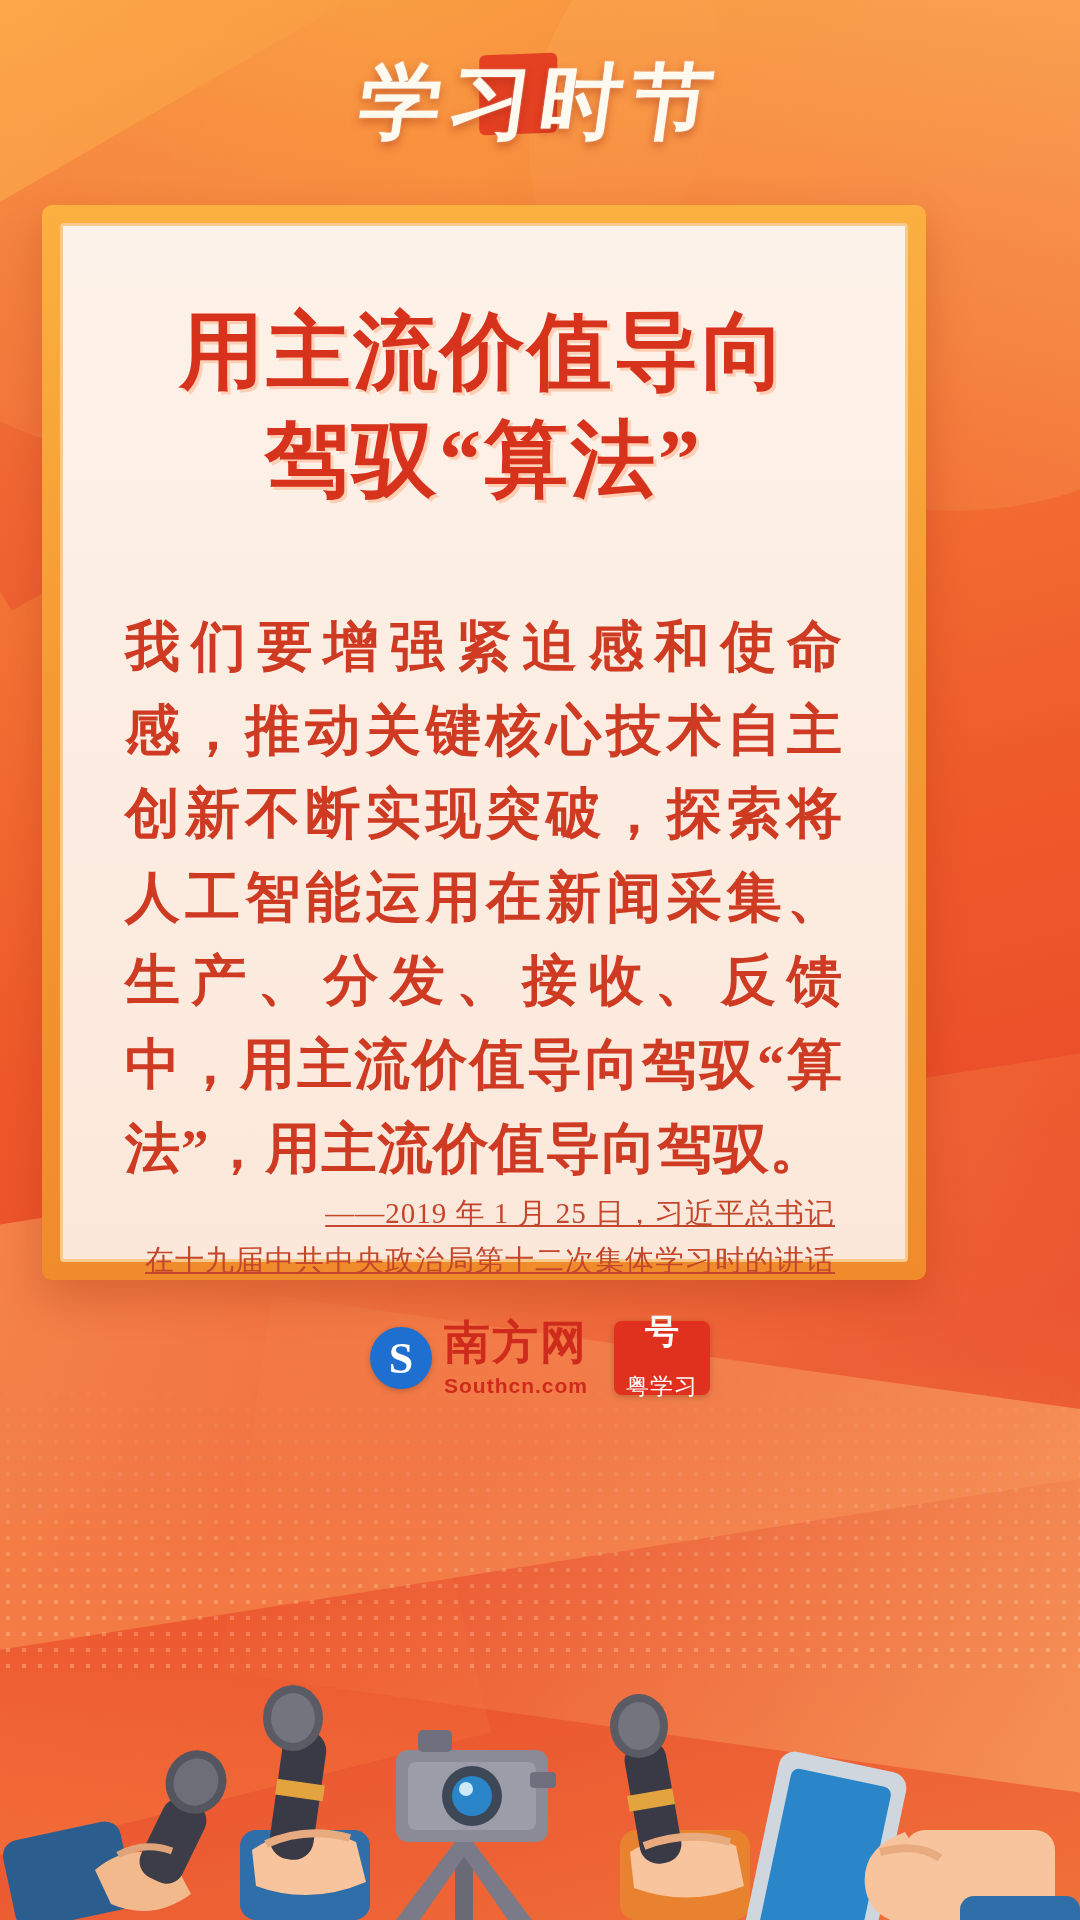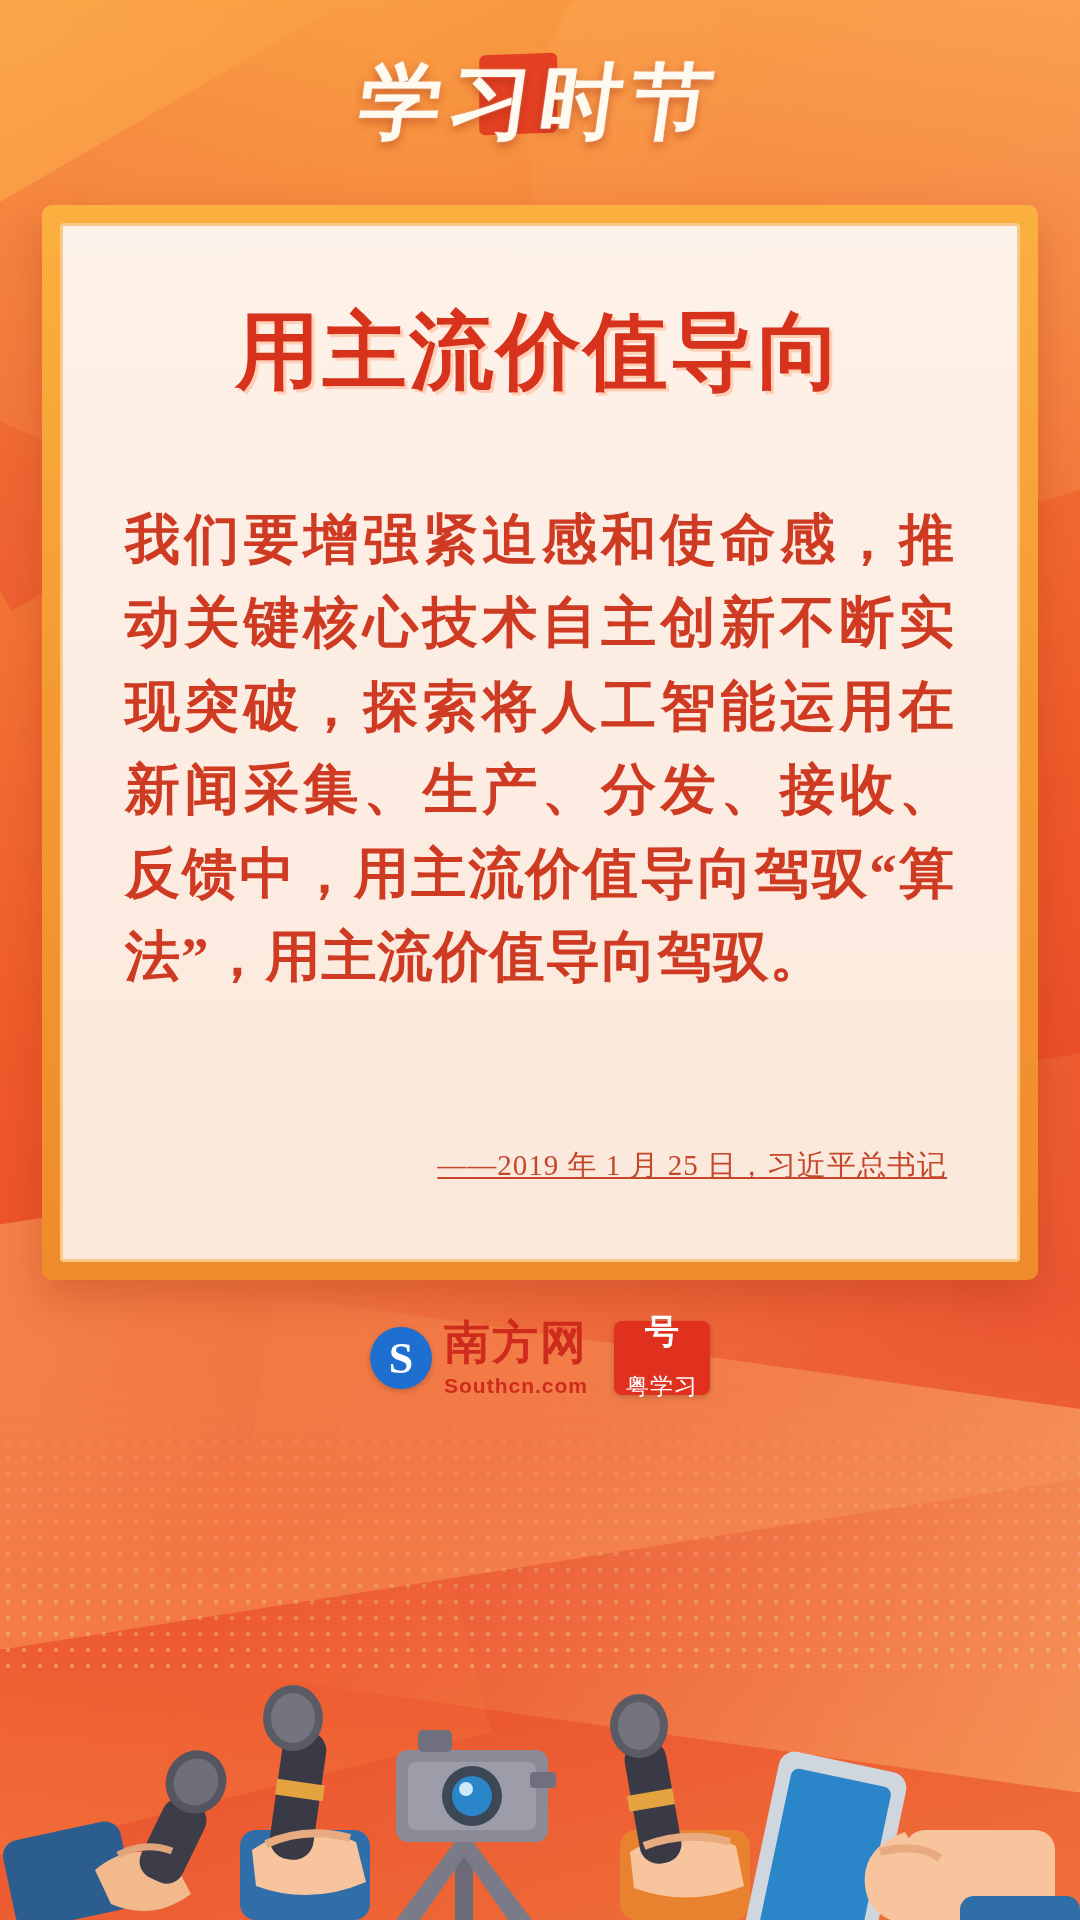--- a/index.html
+++ b/index.html
@@ -79,21 +79,21 @@
     border-radius: 6px;
     opacity: 0.92;
     z-index: -1;
     transform: skewX(6deg) rotate(-2deg);
   }
 
   
   .card-outer {
     position: absolute;
     top: 205px; left: 42px;
-    width: 996px; height: 1075px;
+    width: 884px; height: 1075px;
     background: linear-gradient(180deg, #fbb040 0%, #f59a33 45%, #f08b2c 100%);
     border-radius: 10px;
     padding: 18px;
     box-shadow: 0 18px 40px rgba(150,40,10,0.28);
     z-index: 5;
   }
   .card-inner {
     width: 100%; height: 100%;
     background: linear-gradient(180deg, #fdf2e9 0%, #fcece1 55%, #fbe8db 100%);
     border: 3px solid #f7c98a;
@@ -210,28 +210,30 @@
       <span class="brand-seal"></span>
       <span>学习时节</span>
     </div>
   </div>
 
   <div class="card-outer">
     <div class="card-inner">
 
       <div class="title-block">
         <div class="title-line">用主流价值导向</div>
+        <div class="title-line">驾驭“算法”</div>
       </div>
 
       <div class="body-block">
         <p class="body-text">我们要增强紧迫感和使命感，推动关键核心技术自主创新不断实现突破，探索将人工智能运用在新闻采集、生产、分发、接收、反馈中，用主流价值导向驾驭“算法”，用主流价值导向驾驭。</p>
       </div>
 
       <div class="source-block">
         <div class="source-line">——2019 年 1 月 25 日，习近平总书记</div>
+        <div class="source-line">在十九届中共中央政治局第十二次集体学习时的讲话</div>
       </div>
 
     </div>
   </div>
 
   <div class="logo-row">
     <div class="logo-southcn">
       <div class="sc-mark">S</div>
       <div class="sc-texts">
         <div class="sc-cn">南方网</div>

